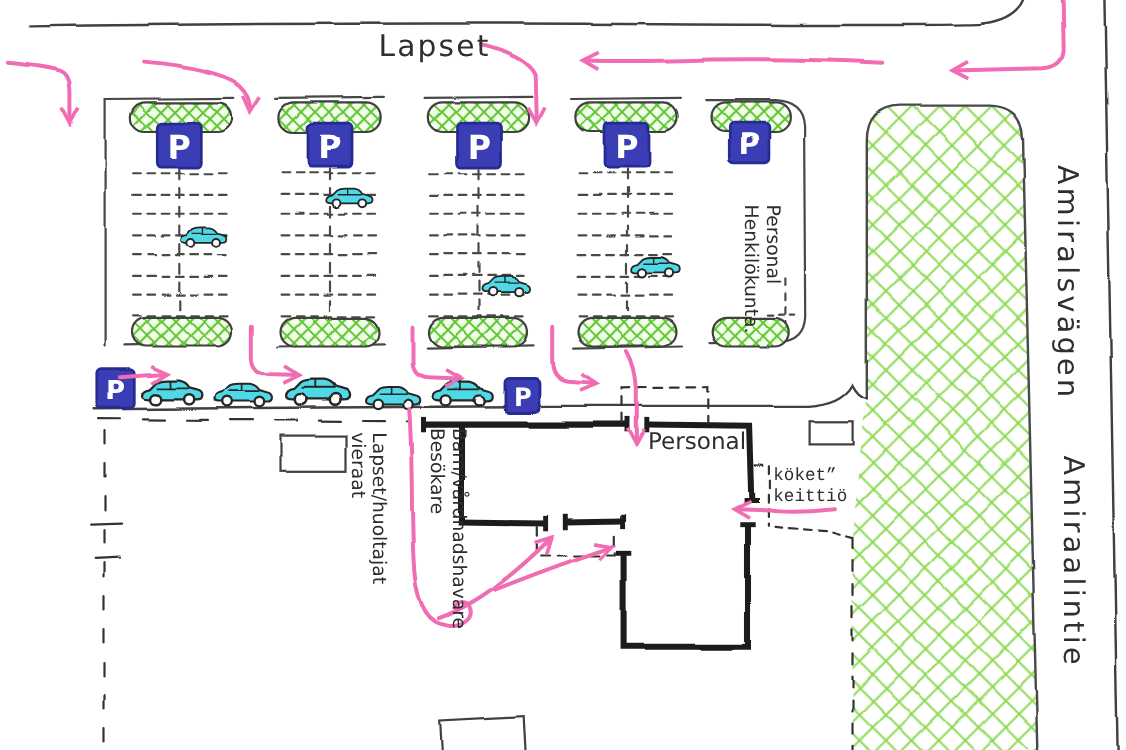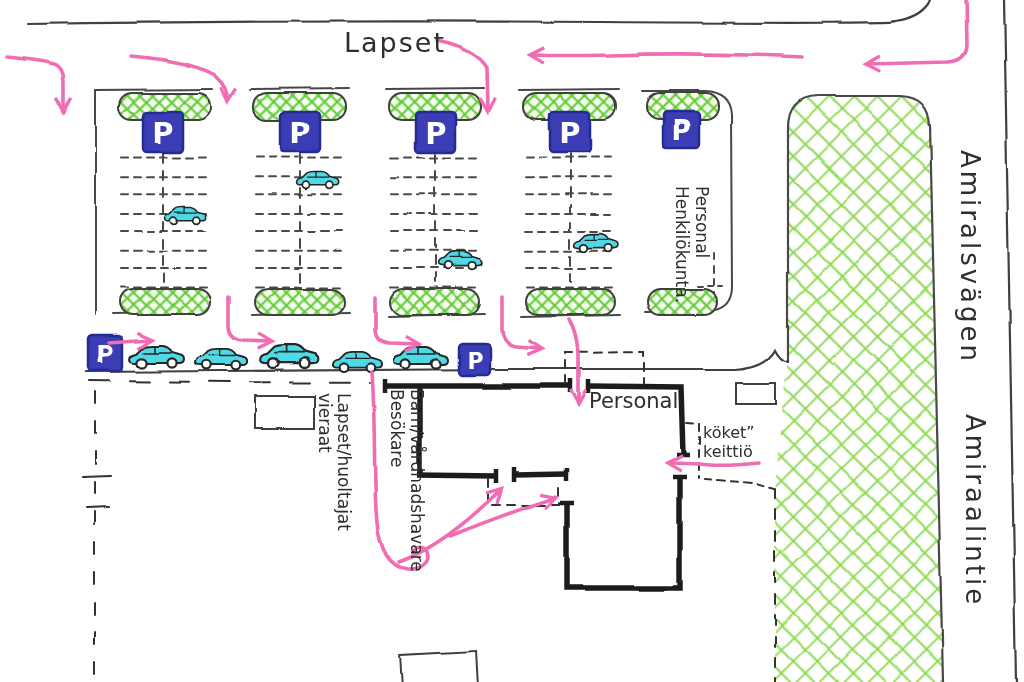--- a/index.html
+++ b/index.html
@@ -7,21 +7,21 @@
          font-family:"DejaVu Sans", sans-serif;color:#2e2e2e;}
   .stage svg{position:absolute;left:0;top:0;}
   .lbl{position:absolute;white-space:nowrap;color:#2e2e2e;}
   .street{font-size:27px;letter-spacing:2px;}
   .vtext{position:absolute;transform:rotate(90deg);transform-origin:0 0;white-space:nowrap;}
   .vstreet{font-size:26px;letter-spacing:3px;}
   .small{font-size:17px;line-height:19px;}
   .small2{font-size:17px;line-height:20px;}
   .entrance{font-size:21px;line-height:23px;}
   .entrance .ind{padding-left:12px;}
-  .kitchen{font-size:16px;line-height:19px;}
+  .kitchen{font-size:16px;line-height:19px;font-family:Liberation Mono, monospace;}
 </style>
 </head>
 <body>
 
 <div class="stage">
 
 <svg width="1024" height="682" viewBox="0 0 1024 682">
   <defs>
     <filter id="wobble" x="-5%" y="-5%" width="110%" height="110%">
       <feTurbulence type="fractalNoise" baseFrequency="0.015" numOctaves="2" seed="11" result="n"></feTurbulence>

